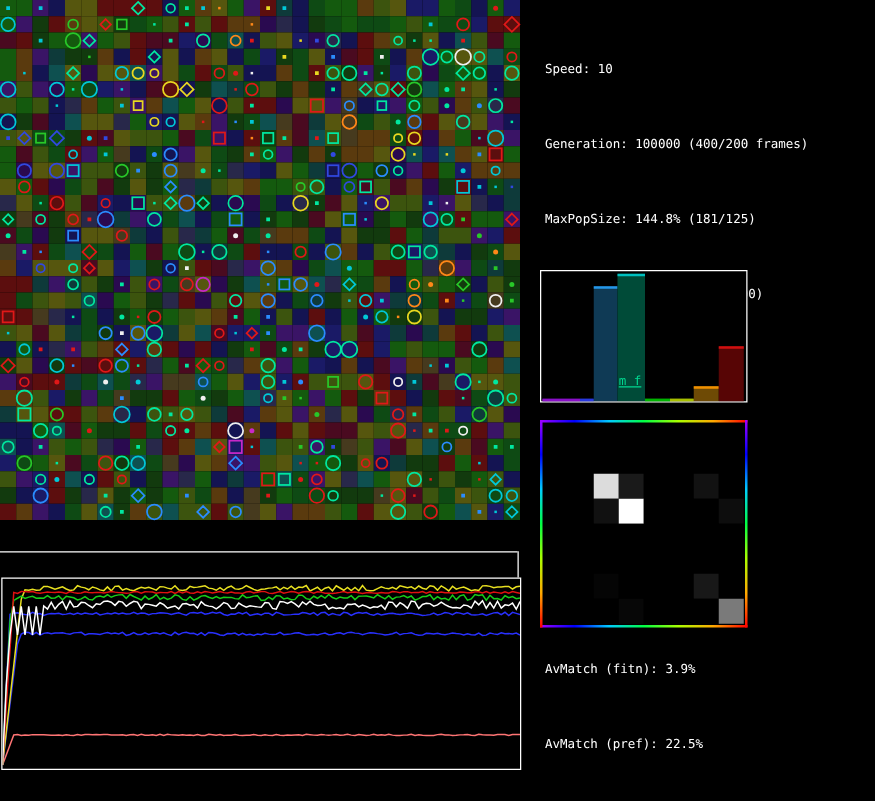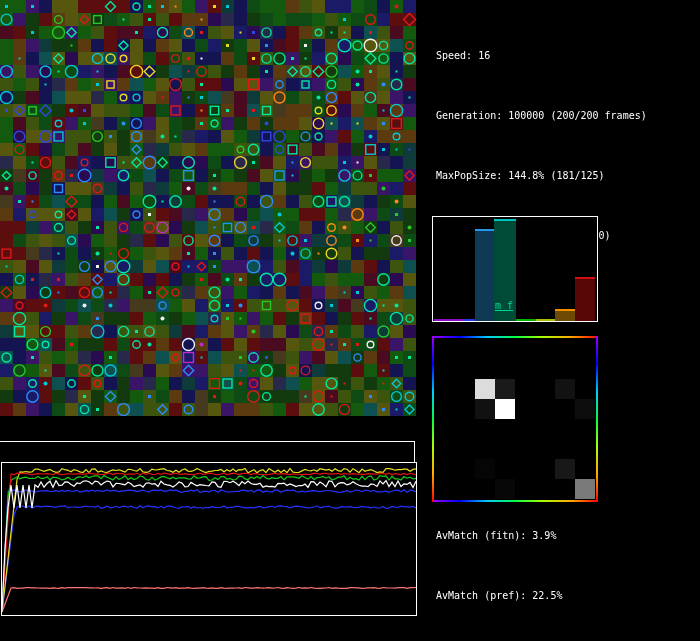--- a/index.html
+++ b/index.html
@@ -1437,22 +1437,22 @@
       <rect x="382" y="408" width="3" height="3" fill="#2a8cff"></rect>
       <rect x="395.5" y="408.5" width="2" height="2" fill="#00c8d8"></rect>
       <path d="M 409.5 404.995706028305 L 414.004293971695 409.5 L 409.5 414.004293971695 L 404.995706028305 409.5 Z" fill="none" stroke="#00c8d8" stroke-width="1.4"></path>
     </svg>
   </div>
 
 <div id="sep-h" class="abs"></div>
 <div id="sep-v" class="abs"></div>
 
 <div id="stats" class="abs">
-  <div class="stat-line">Speed: 16</div>
-  <div class="stat-line">Generation: 100000 (200/200 frames)</div>
+  <div class="stat-line">Speed: 10</div>
+  <div class="stat-line">Generation: 100000 (400/200 frames)</div>
   <div class="stat-line">MaxPopSize: 144.8% (181/125)</div>
   <div class="stat-line">SysSize: 18.8% (24010/128000)</div>
   <div class="stat-line">AvCarCap: 85.2%</div>
   <div class="stat-line">AvPref: 73.2%</div>
   <div class="stat-line">Cramer's V: 88.1%</div>
   <div class="stat-line">Purebred: 92.2%</div>
   <div class="stat-line">AvMatch (fitn): 3.9%</div>
   <div class="stat-line">AvMatch (pref): 22.5%</div>
 </div>
 

